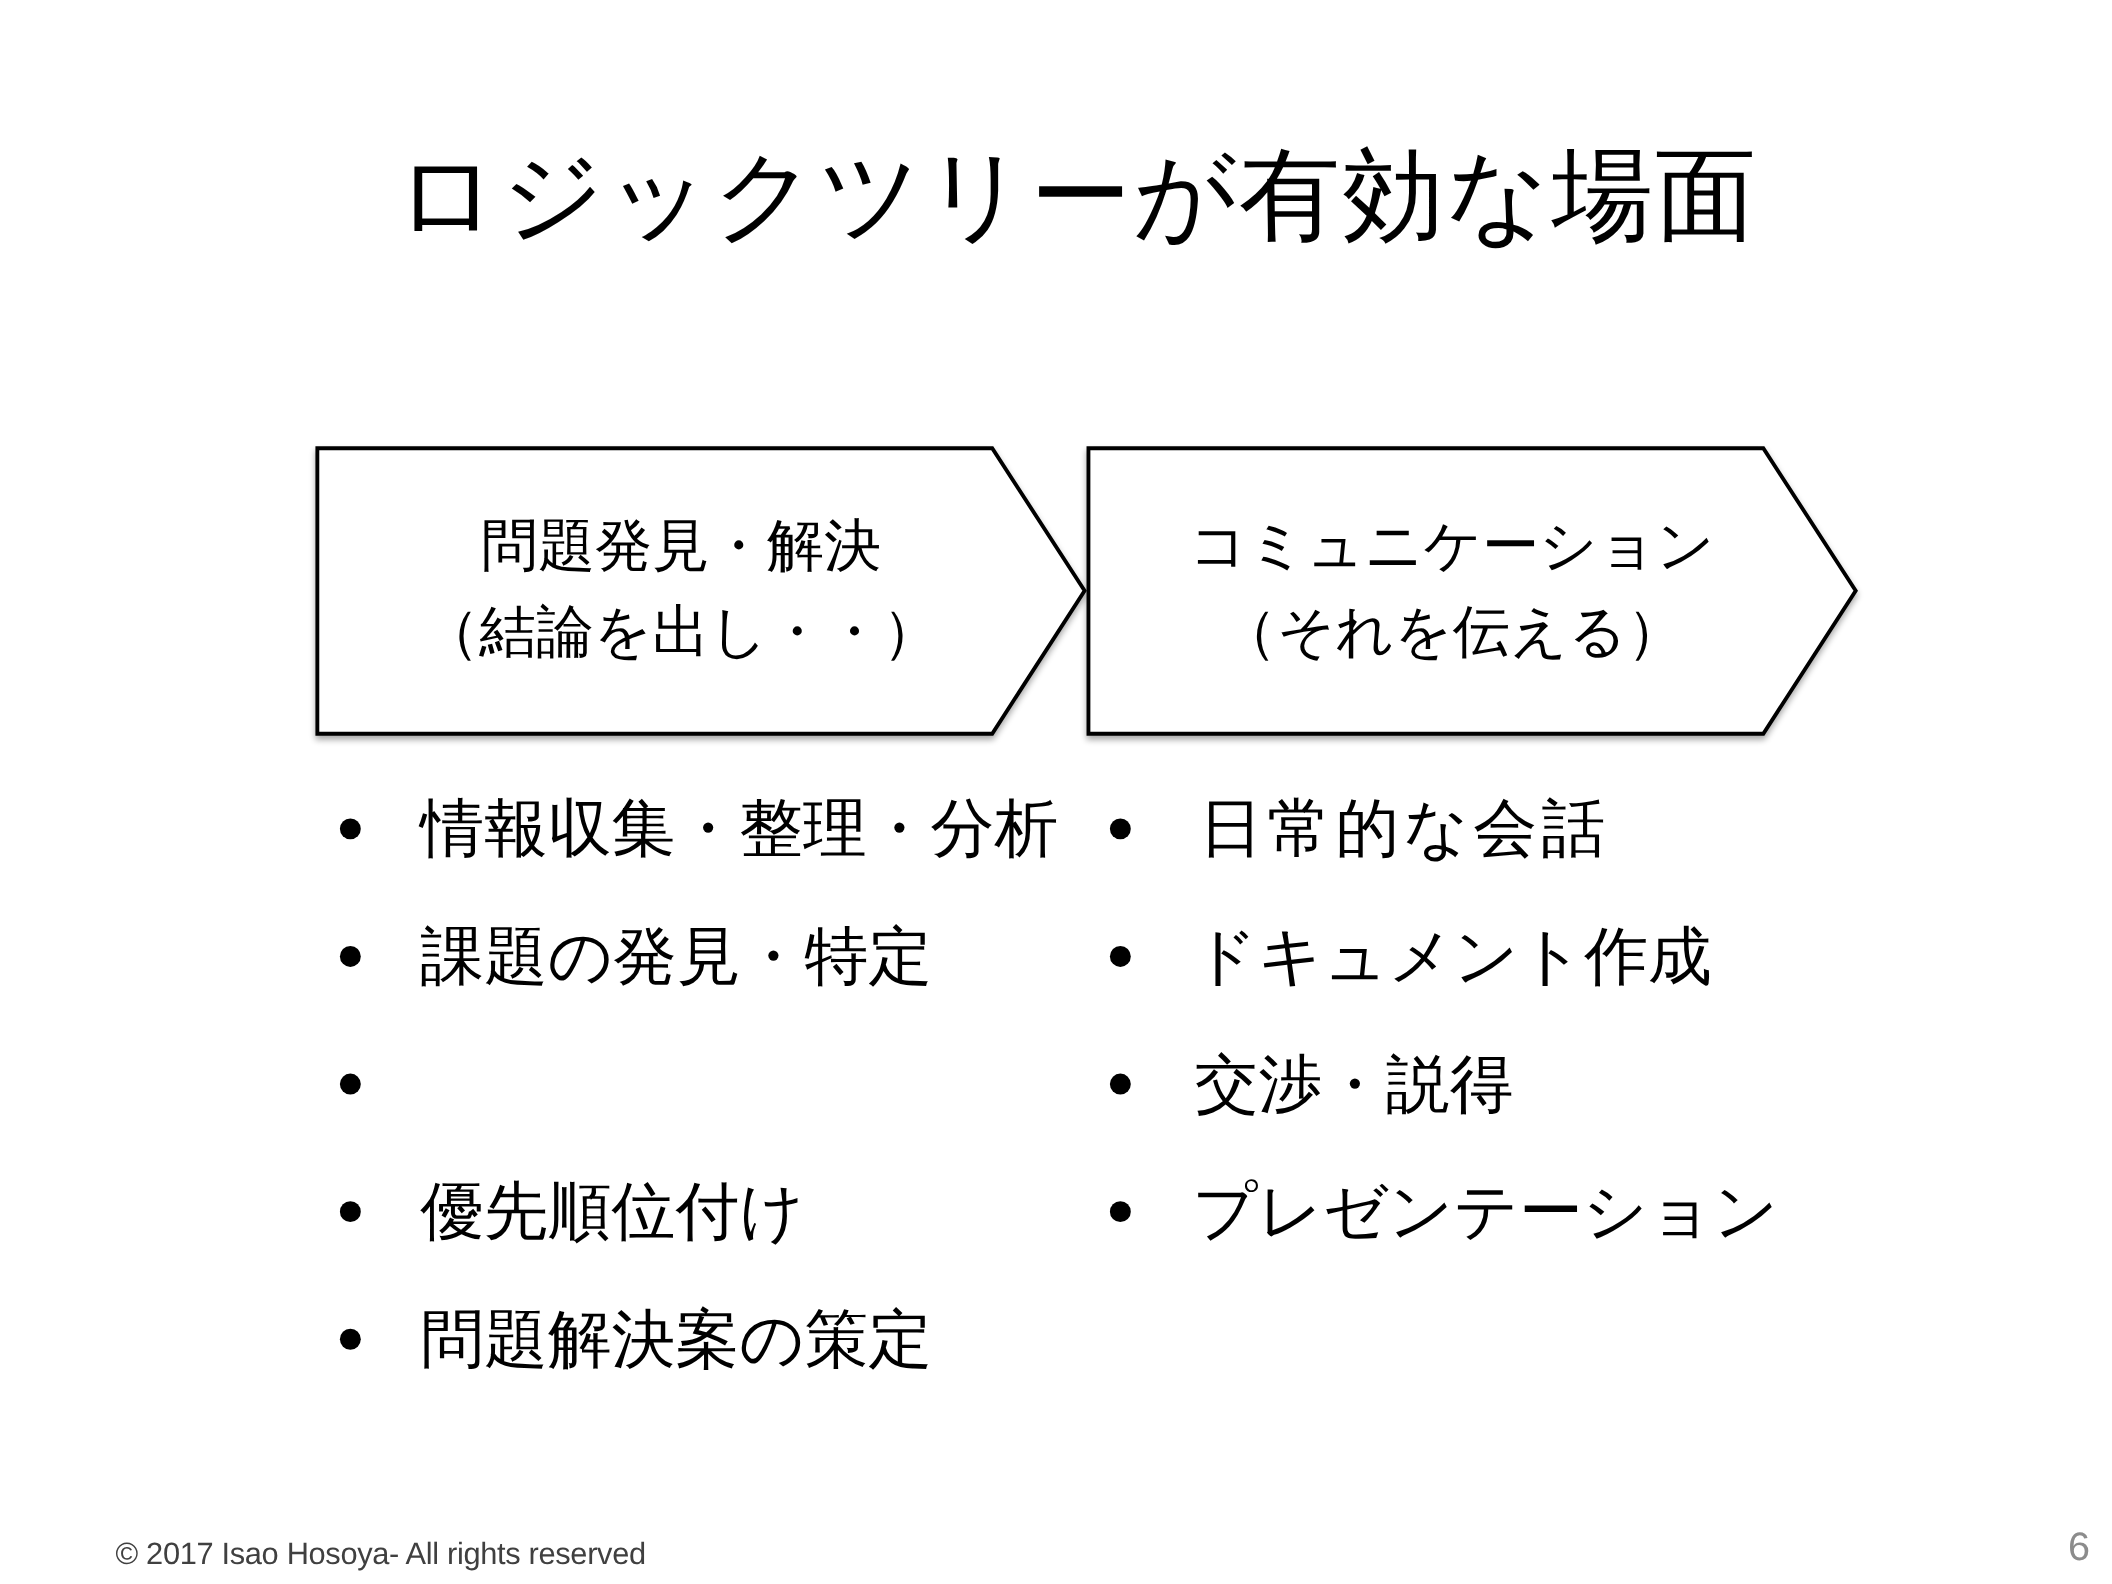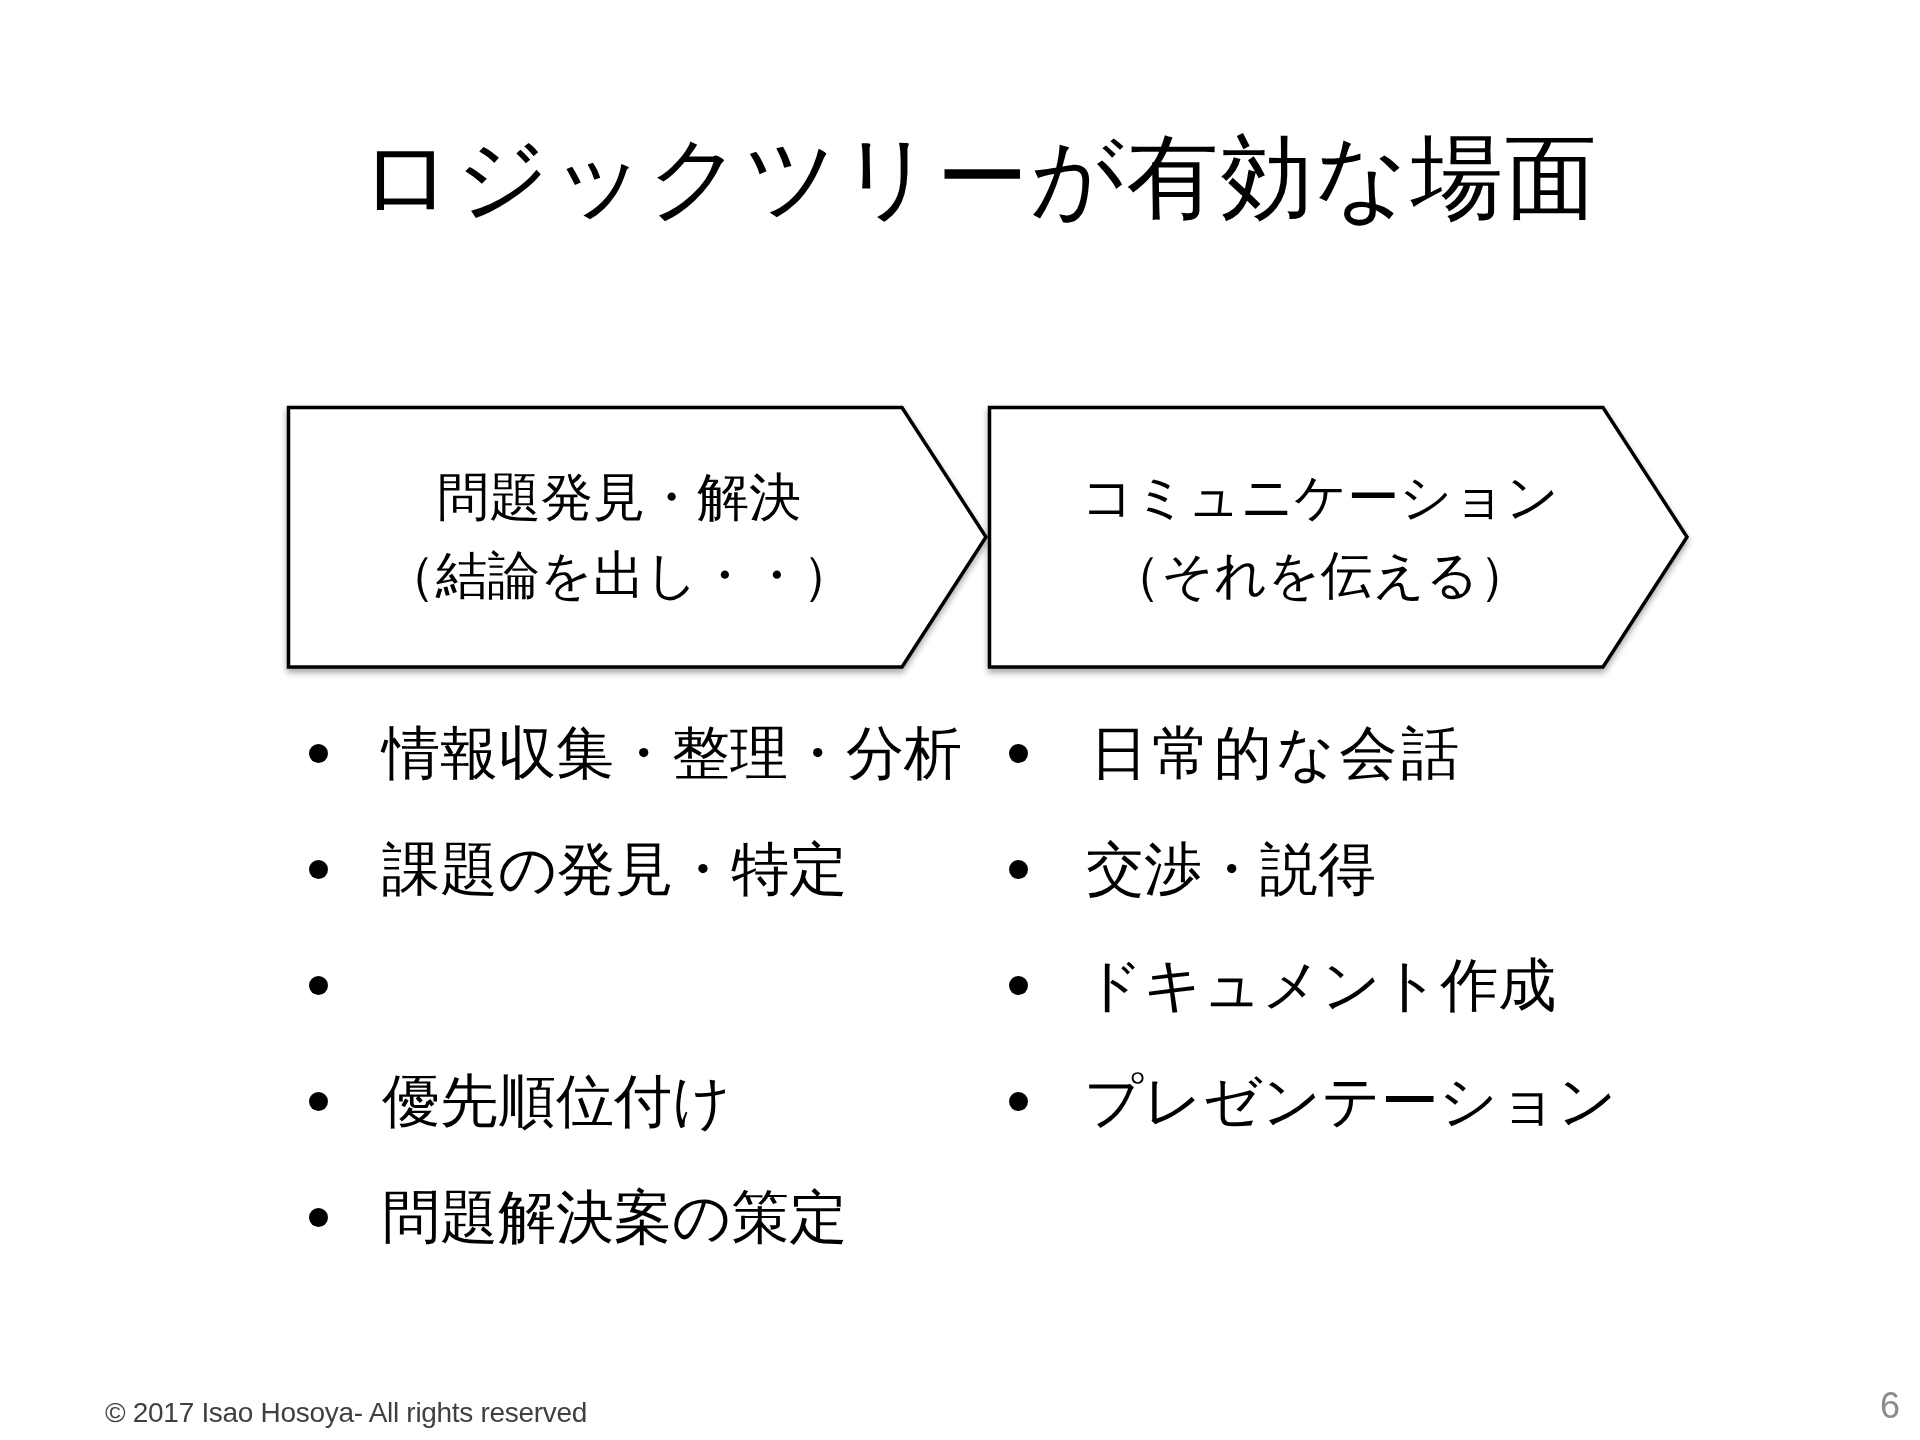--- a/index.html
+++ b/index.html
@@ -169,25 +169,25 @@
     </li>
   </ul>
 
   <ul class="bullet-list" style="left:1008px; width:640px;">
     <li class="bullet-item">
       <span class="bullet-dot" style="left:1px;"></span>
       <span class="bullet-text" style="left:82px; letter-spacing:4px;">日常的な会話</span>
     </li>
     <li class="bullet-item">
       <span class="bullet-dot" style="left:1px;"></span>
-      <span class="bullet-text" style="left:78px;">交渉・説得</span>
+      <span class="bullet-text" style="left:76px;">ドキュメント作成</span>
     </li>
     <li class="bullet-item">
       <span class="bullet-dot" style="left:1px;"></span>
-      <span class="bullet-text" style="left:76px;">ドキュメント作成</span>
+      <span class="bullet-text" style="left:78px;">交渉・説得</span>
     </li>
     <li class="bullet-item">
       <span class="bullet-dot" style="left:1px;"></span>
       <span class="bullet-text" style="left:76px;">プレゼンテーション</span>
     </li>
   </ul>
 
   <div class="footer-copyright">© 2017 Isao Hosoya- All rights reserved</div>
   <div class="page-number" style="color: rgb(140, 140, 140);">6</div>
 

